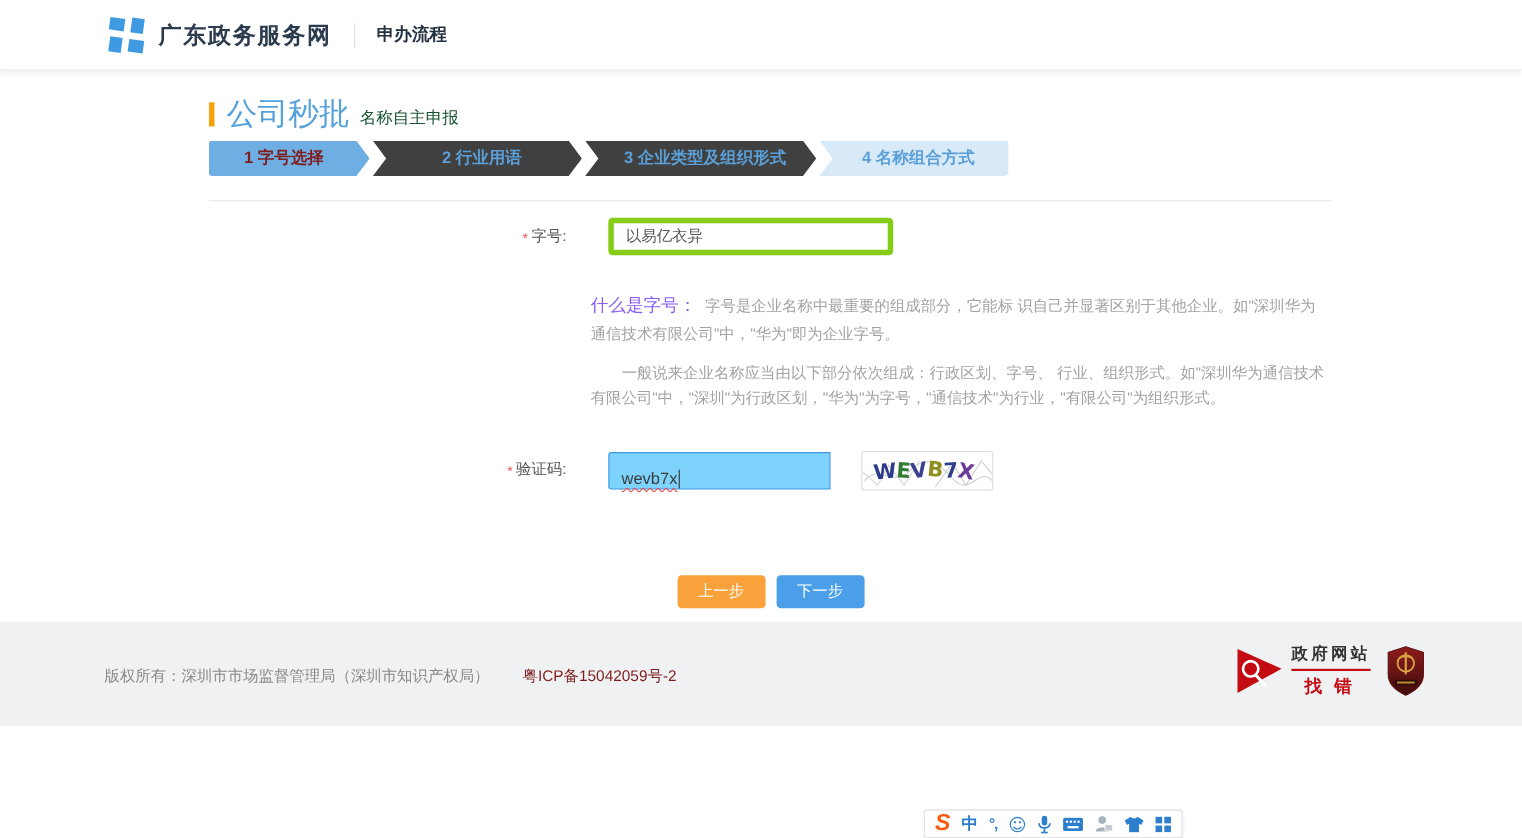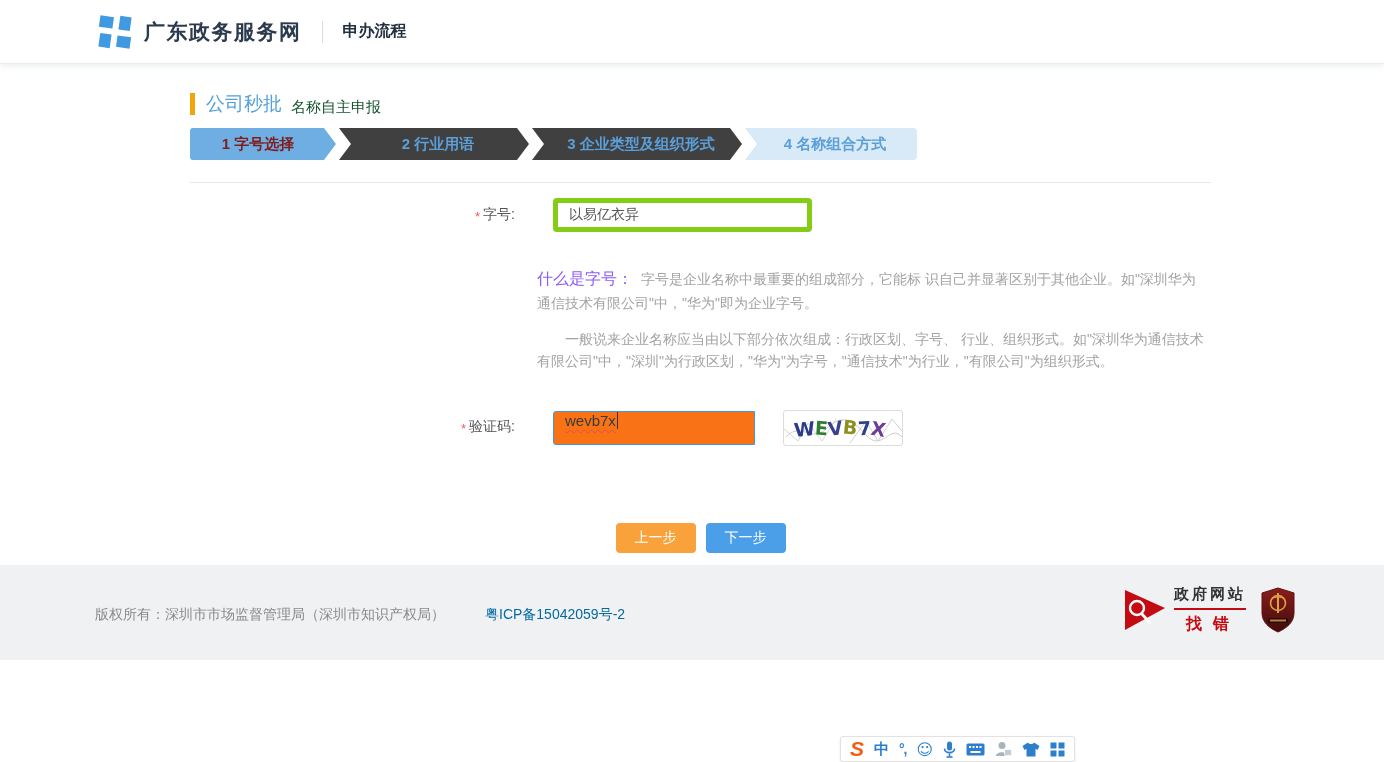--- a/index.html
+++ b/index.html
@@ -12,21 +12,21 @@
     box-shadow:0 2px 6px rgba(140,155,170,.18); position:relative; z-index:2; }
   .logo { width:38px; height:38px; margin-right:10px; }
   .site-title { font-size:21px; font-weight:700; color:#2b3a4d; letter-spacing:1.5px; }
   .hdr-divider { width:1px; height:22px; background:#d9dee4; margin:0 20px; }
   .hdr-nav { font-size:16px; font-weight:700; color:#22303f; }
 
   
   .main { margin-left:190px; width:1021px; }
   .title-row { margin-top:25px; display:flex; align-items:center; height:30px; }
   .title-bar { width:5px; height:22px; background:#f3a40b; margin-right:11px; }
-  .page-title { font-size:19px; color:#55a1db; }
+  .page-title { font-size:28px; color:#55a1db; }
   .page-subtitle { font-size:15px; color:#14532d; margin-left:9px; padding-top:6px; }
 
   .steps { margin-top:9px; display:flex; height:32px; }
   .step { height:32px; line-height:32px; font-size:15px; font-weight:700;
     text-align:center; cursor:pointer; }
   .step.active { width:146px; background:#6faee3; color:#7f1d1d; border-radius:3px 0 0 3px;
     clip-path:polygon(0 0, calc(100% - 12px) 0, 100% 50%, calc(100% - 12px) 100%, 0 100%);
     padding-right:10px; }
   .step.mid { background:#404040; color:#5b9fd8; margin-left:3px;
     clip-path:polygon(0 0, calc(100% - 12px) 0, 100% 50%, calc(100% - 12px) 100%, 0 100%, 12px 50%);
@@ -48,22 +48,22 @@
     padding:0 11px; font-size:14px; color:#555; outline:none;
     font-family:"Liberation Sans","DejaVu Sans",sans-serif; }
 
   .help { margin-left:347px; width:672px; margin-top:34px; }
   .help p { font-size:14px; color:#a3a3a3; line-height:1.62; }
   .help-heading { font-size:16px; color:#8b5cf6; margin-right:8px; }
   .help .p2 { margin-top:13px; text-indent:2em; }
 
   .row-captcha { margin-top:38px; align-items:flex-start; }
   .captcha-input { width:202px; height:34px; border:1px solid #3d9ae2; border-radius:3px 0 0 3px;
-    display:flex; align-items:flex-start; padding:0 11px; font-size:15px; color:#3a3a3a;
-    background:#f97316; cursor:text; }
+    display:flex; align-items:flex-end; padding:0 11px; font-size:15px; color:#3a3a3a;
+    background:#7dd3fc; cursor:text; }
   .captcha-value { text-decoration:underline wavy #e64c4c 1px; text-underline-offset:3px; }
   .caret { display:inline-block; width:1px; height:17px; background:#333; margin-left:1px; }
   .captcha-box { width:120px; height:36px; border:1px solid #dcdcdc; border-radius:3px;
     margin-left:1px; margin-top:-1px; background:#fff; position:relative; overflow:hidden;
     display:flex; align-items:center; justify-content:center; cursor:pointer; }
   .captcha-box svg.scratch { position:absolute; inset:0; }
   .cap-ch { display:inline-block; font-weight:700; font-size:19px; position:relative;
     font-family:"DejaVu Sans",sans-serif; }
   .cap-ch:nth-child(2){ transform:rotate(-6deg); top:1px; }
   .cap-ch:nth-child(3){ transform:rotate(4deg); }
@@ -79,21 +79,21 @@
   .btn-next { background:#4a9fe8; }
 
   
   .footer { position:absolute; left:0; top:565px; width:1384px; height:95px;
     background:#f0f1f3; }
   .footer-inner { position:relative; height:100%; padding:24px 0 0 95px;
     font-size:14px; color:#8a8a8a; }
   .f-row { display:flex; align-items:center; }
   .f-row2 { margin-top:17px; }
   .f-undertake { margin-left:62px; }
-  .f-icp { margin-left:40px; color:#0369a1; }
+  .f-icp { margin-left:30px; color:#7f1d1d; }
   .badges { position:absolute; right:88px; top:20px; display:flex; align-items:center; }
   .find-error { display:flex; align-items:center; cursor:pointer; }
   .fe-text { margin-left:6px; text-align:center; }
   .fe-line1 { font-size:15px; font-weight:700; color:#333; letter-spacing:3px;
     border-bottom:2px solid #c40b12; padding-bottom:4px; }
   .fe-line2 { font-size:16px; font-weight:700; color:#c40b12; letter-spacing:11px;
     margin-top:4px; padding-left:6px; }
   .shield-badge { margin-left:14px; cursor:pointer; }
 
   

